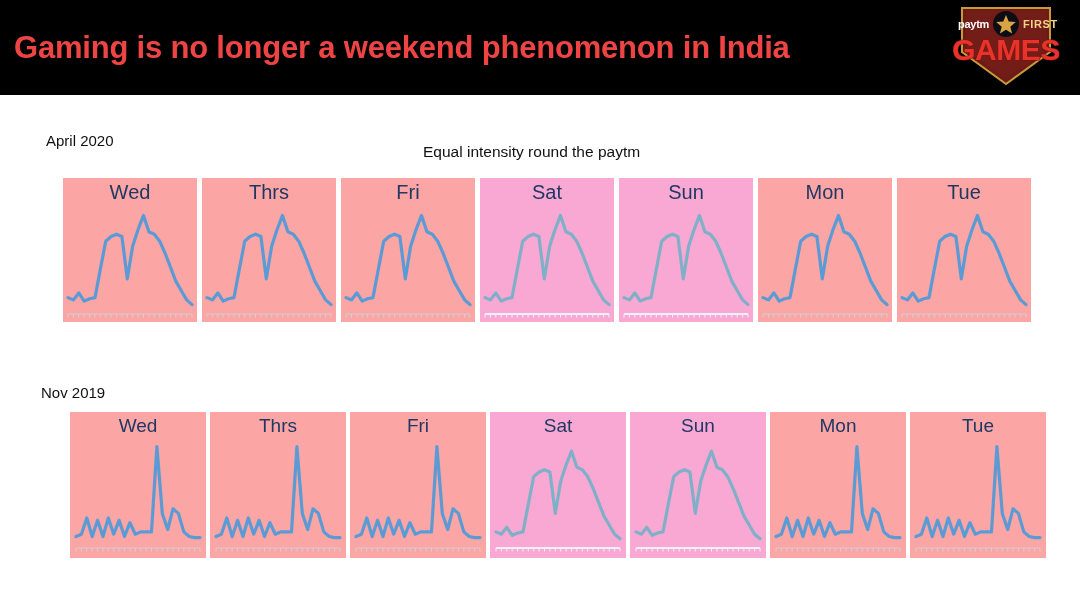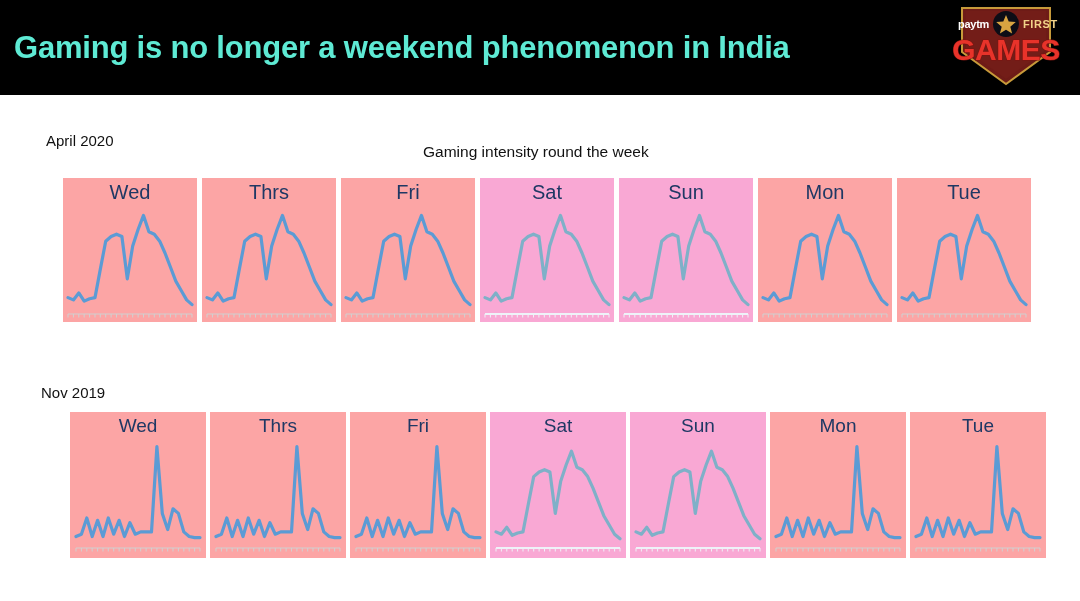--- a/index.html
+++ b/index.html
@@ -11,21 +11,21 @@
   }
   #root { position:relative; width:1080px; height:601px; background:#fff; }
 
   
   .header {
     position:absolute; left:0; top:0; width:1080px; height:95px;
     background:#000000;
     display:flex; align-items:center;
   }
   .header-title {
-    color:#5eead4;
+    color:#ef4444;
     font-size:31px;
     font-weight:bold;
     letter-spacing:-0.2px;
     margin-left:14px;
     white-space:nowrap;
   }
   .logo {
     position:absolute; right:8px; top:2px;
     width:132px; height:88px;
   }
@@ -80,21 +80,21 @@
       <circle cx="66" cy="22" r="13" fill="#0d0d16"></circle>
       <polygon points="66,13 68.7,19.6 75.8,20.1 70.3,24.7 72.1,31.6 66,27.8 59.9,31.6 61.7,24.7 56.2,20.1 63.3,19.6" fill="#d9a441"></polygon>
 
       <text x="49" y="26" font-family="Liberation Sans, sans-serif" font-size="11" font-weight="bold" fill="#ffffff" text-anchor="end" letter-spacing="-0.3">paytm</text>
       <text x="83" y="26" font-family="Liberation Sans, sans-serif" font-size="11" font-weight="bold" fill="#f2d38a" text-anchor="start" letter-spacing="0.6">FIRST</text>
 
       <text x="66" y="58" font-family="Liberation Sans, sans-serif" font-size="30" font-weight="bold" fill="#e8332a" text-anchor="middle" letter-spacing="-0.5" stroke="#7c1410" stroke-width="1.1" paint-order="stroke">GAMES</text>
     </svg>
   </div>
 
-  <div class="caption" style="left:423px; top:143px;">Gaming intensity round the week</div>
+  <div class="caption" style="left:423px; top:143px;">Equal intensity round the paytm</div>
 
   <div class="section-label" style="left:46px; top:132px;">April 2020</div>
 
   <div class="row" id="row-april">
       <div class="tile apr" style="left: 63px; top: 178px; width: 134px; height: 144px;">
         <svg class="spark" viewBox="0 0 134 144" preserveAspectRatio="none">
           <line x1="5" y1="136" x2="129" y2="136" stroke="#d0d0d0" stroke-width="1.2"></line>
           <line x1="5.0" y1="136" x2="5.0" y2="139.5" stroke="#d0d0d0" stroke-width="1"></line>
           <line x1="10.4" y1="136" x2="10.4" y2="139.5" stroke="#d0d0d0" stroke-width="1"></line>
           <line x1="15.8" y1="136" x2="15.8" y2="139.5" stroke="#d0d0d0" stroke-width="1"></line>

